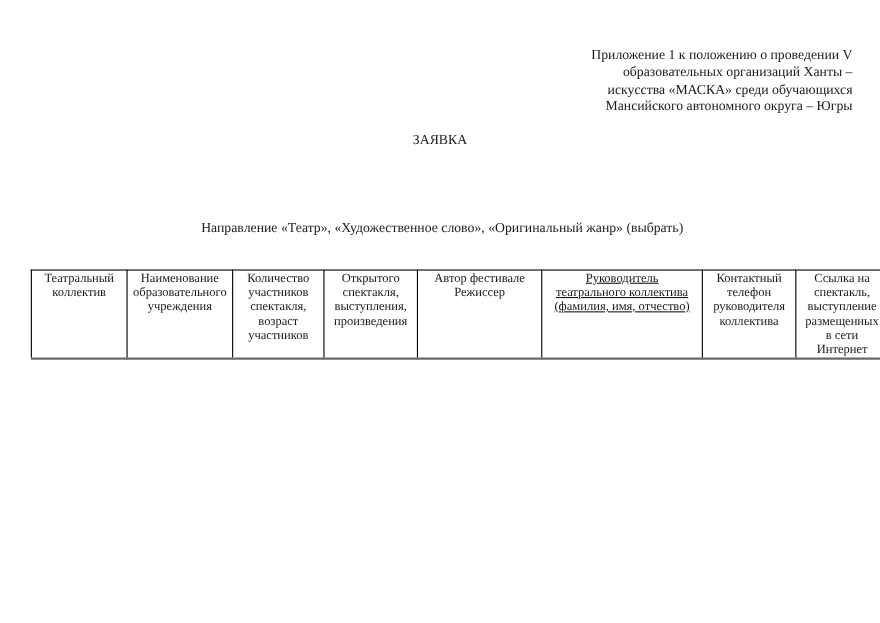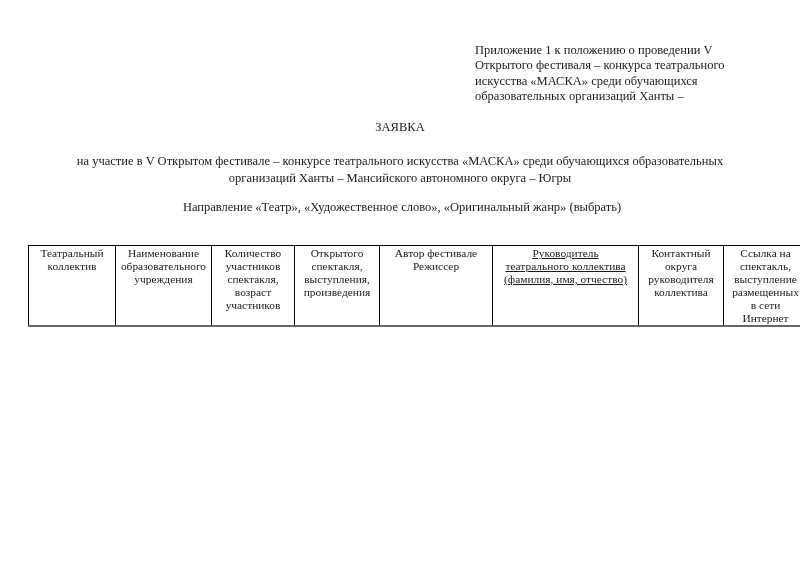--- a/index.html
+++ b/index.html
@@ -16,21 +16,21 @@
     color: #1a1a1a;
     overflow: hidden;
   }
   .appendix {
     position: absolute;
     left: 475px;
     top: 43px;
     width: 300px;
     font-size: 12.5px;
     line-height: 15.4px;
-    text-align: left;
+    text-align: right;
   }
   .heading {
     position: absolute;
     left: 0;
     top: 120px;
     width: 800px;
     text-align: center;
     font-size: 12.5px;
     line-height: 15px;
   }
@@ -82,31 +82,27 @@
   td.c7 { width: 82px; }
   td.c8 { width: 81px; }
 </style>
 </head>
 <body>
 
 <div class="page">
 
   <div class="appendix">
     <div>Приложение 1 к положению о проведении V</div>
-    <div>Открытого фестиваля – конкурса театрального</div>
+    <div>образовательных организаций Ханты –</div>
     <div>искусства «МАСКА» среди обучающихся</div>
-    <div>образовательных организаций Ханты –</div>
+    <div>Мансийского автономного округа – Югры</div>
   </div>
 
   <div class="heading">ЗАЯВКА</div>
 
-  <div class="subtitle">
-    <div>на участие в V Открытом фестивале – конкурсе театрального искусства «МАСКА» среди обучающихся образовательных</div>
-    <div>организаций Ханты – Мансийского автономного округа – Югры</div>
-  </div>
 
   <div class="direction">Направление «Театр», «Художественное слово», «Оригинальный жанр» (выбрать)</div>
 
   <table class="app-table">
     <tbody>
       <tr>
         <td class="c1">Театральный
 коллектив</td>
         <td class="c2">Наименование
 образовательного
@@ -119,21 +115,21 @@
         <td class="c4">Открытого
 спектакля,
 выступления,
 произведения</td>
         <td class="c5">Автор фестивале
 Режиссер</td>
         <td class="c6">Руководитель
 театрального коллектива
 (фамилия, имя, отчество)</td>
         <td class="c7">Контактный
-округа
+телефон
 руководителя
 коллектива</td>
         <td class="c8">Ссылка на
 спектакль,
 выступление
 размещенных
 в сети
 Интернет</td>
       </tr>
     </tbody>

